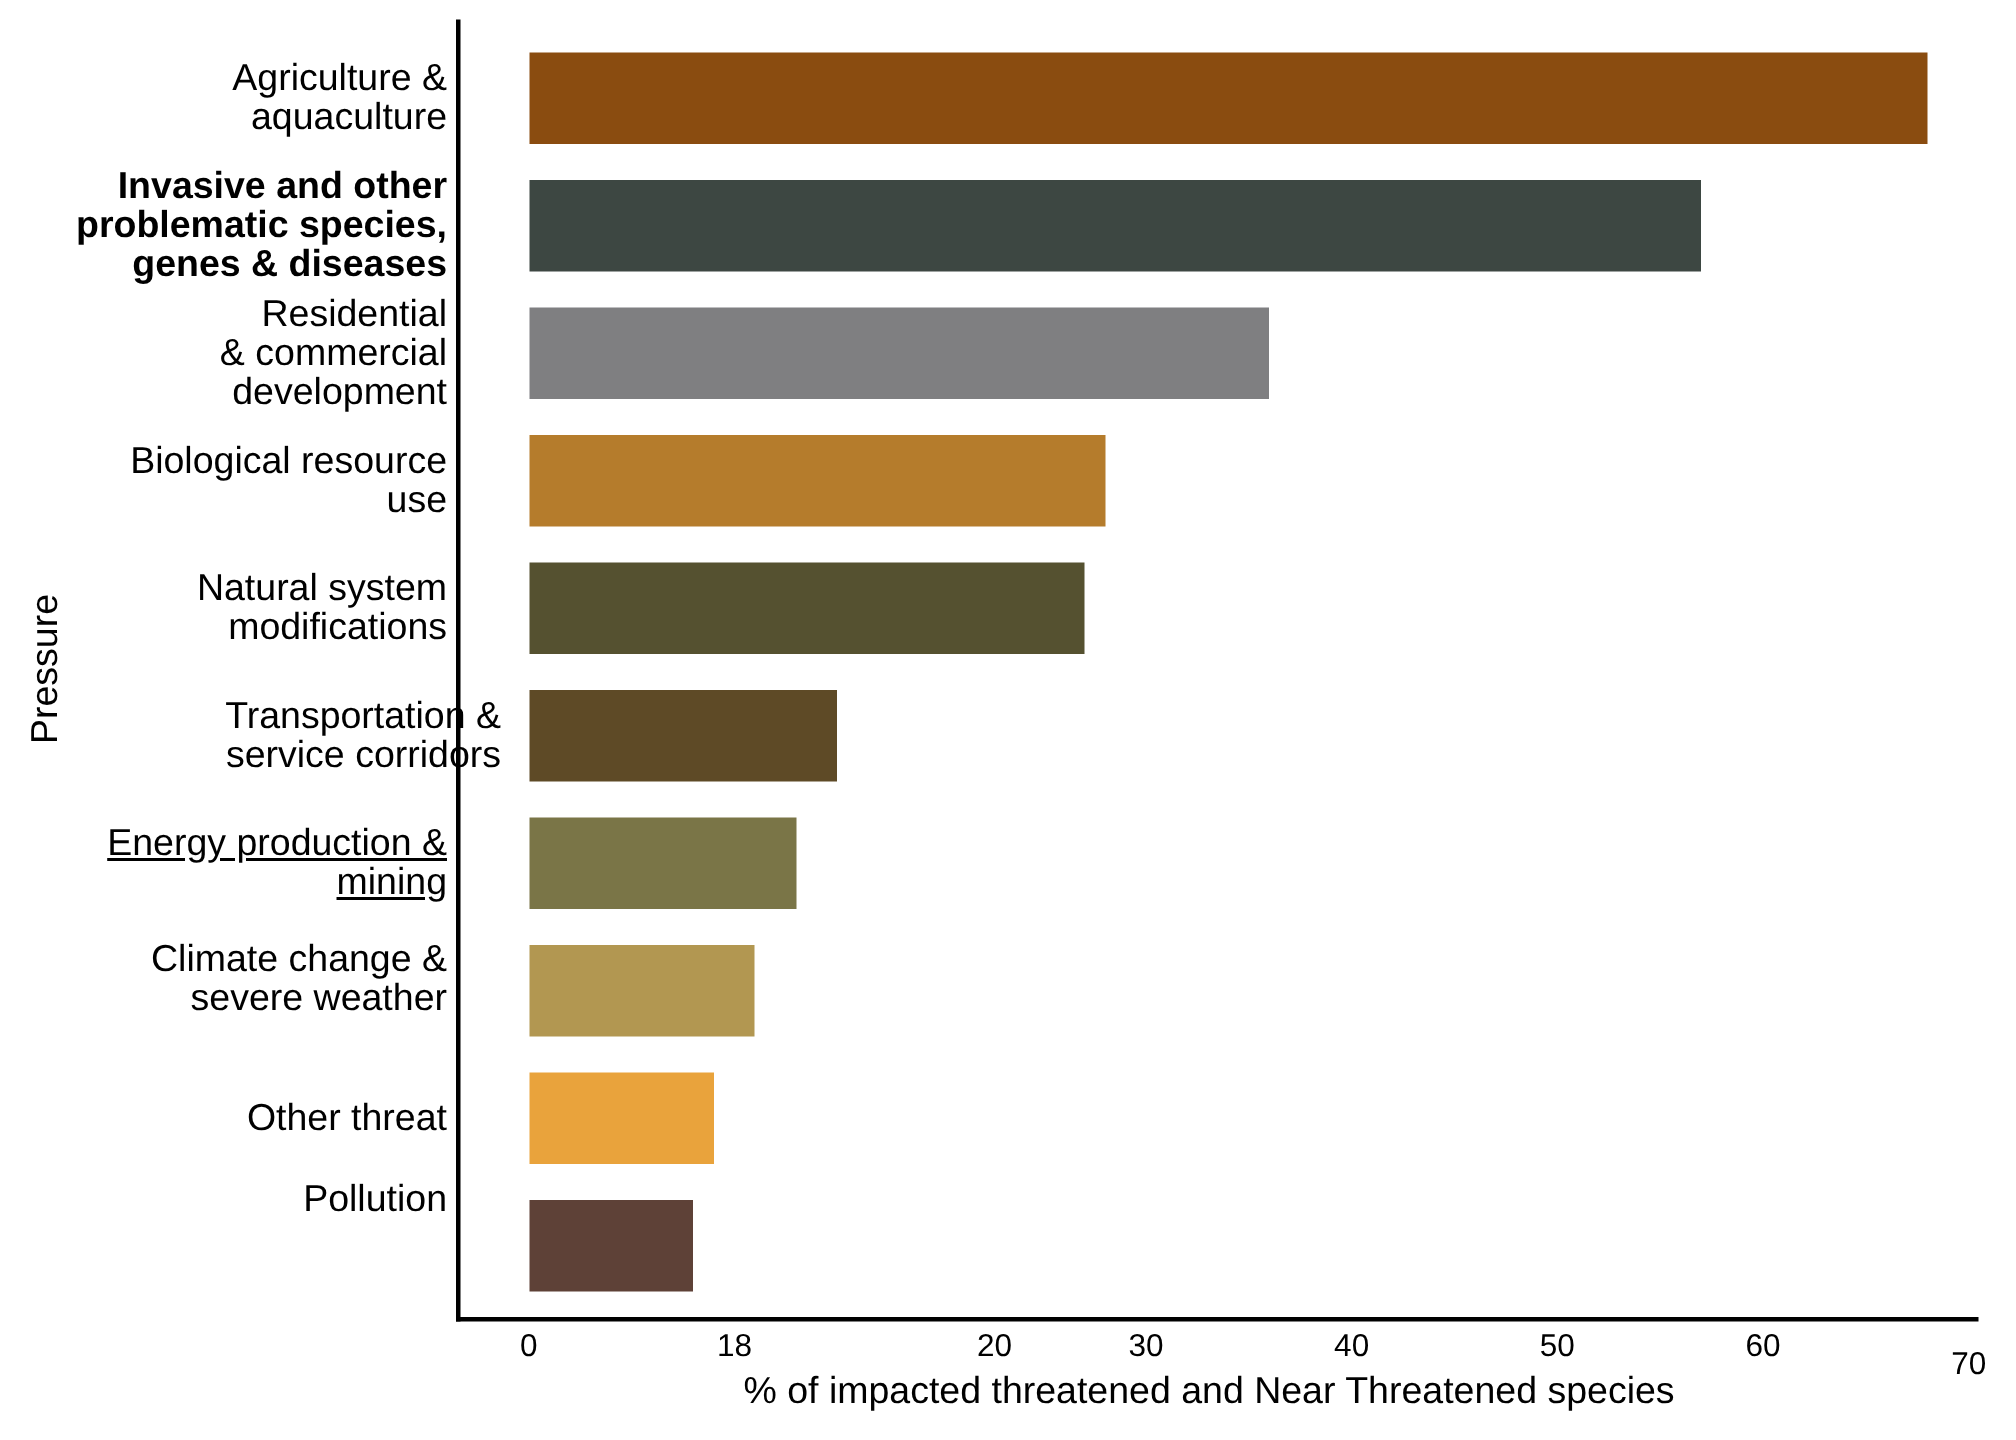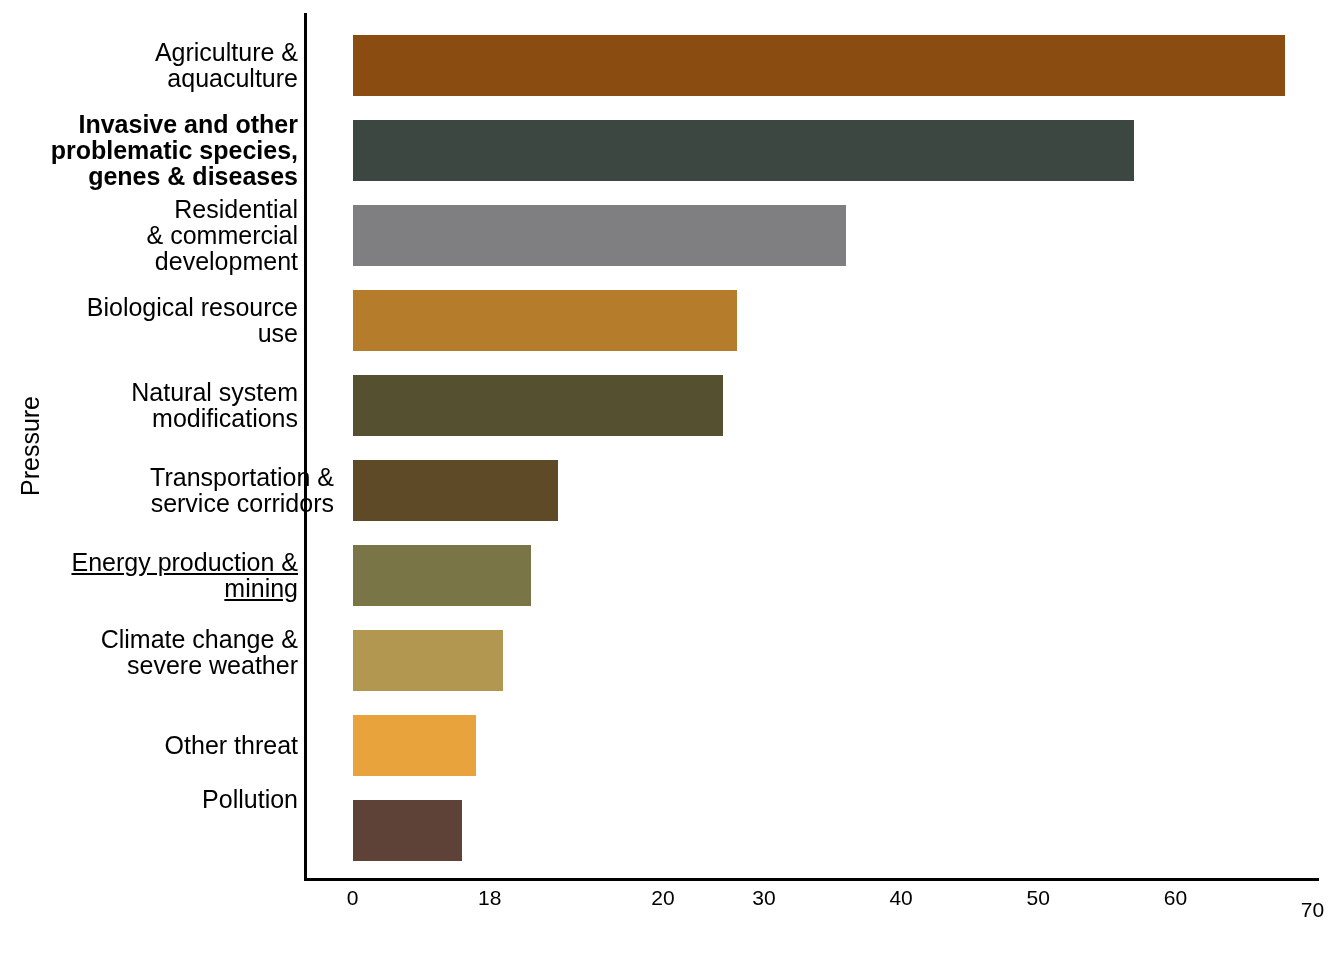--- a/index.html
+++ b/index.html
@@ -88,13 +88,14 @@
   <div id="x-ticks">
       <div class="x-tick-label" style="left: 352.5px;">0</div>
       <div class="x-tick-label" style="left: 489.65px;">18</div>
       <div class="x-tick-label" style="left: 649px; margin-left: 14px;">20</div>
       <div class="x-tick-label" style="left: 763.95px;">30</div>
       <div class="x-tick-label" style="left: 901.1px;">40</div>
       <div class="x-tick-label" style="left: 1038.25px;">50</div>
       <div class="x-tick-label" style="left: 1175.4px;">60</div>
       <div class="x-tick-label" style="left: 1312.55px; margin-top: 12px;">70</div>
     </div>
+  <div id="x-axis-title">% of impacted threatened and Near Threatened species</div>
 </div>
 
 </body></html>

